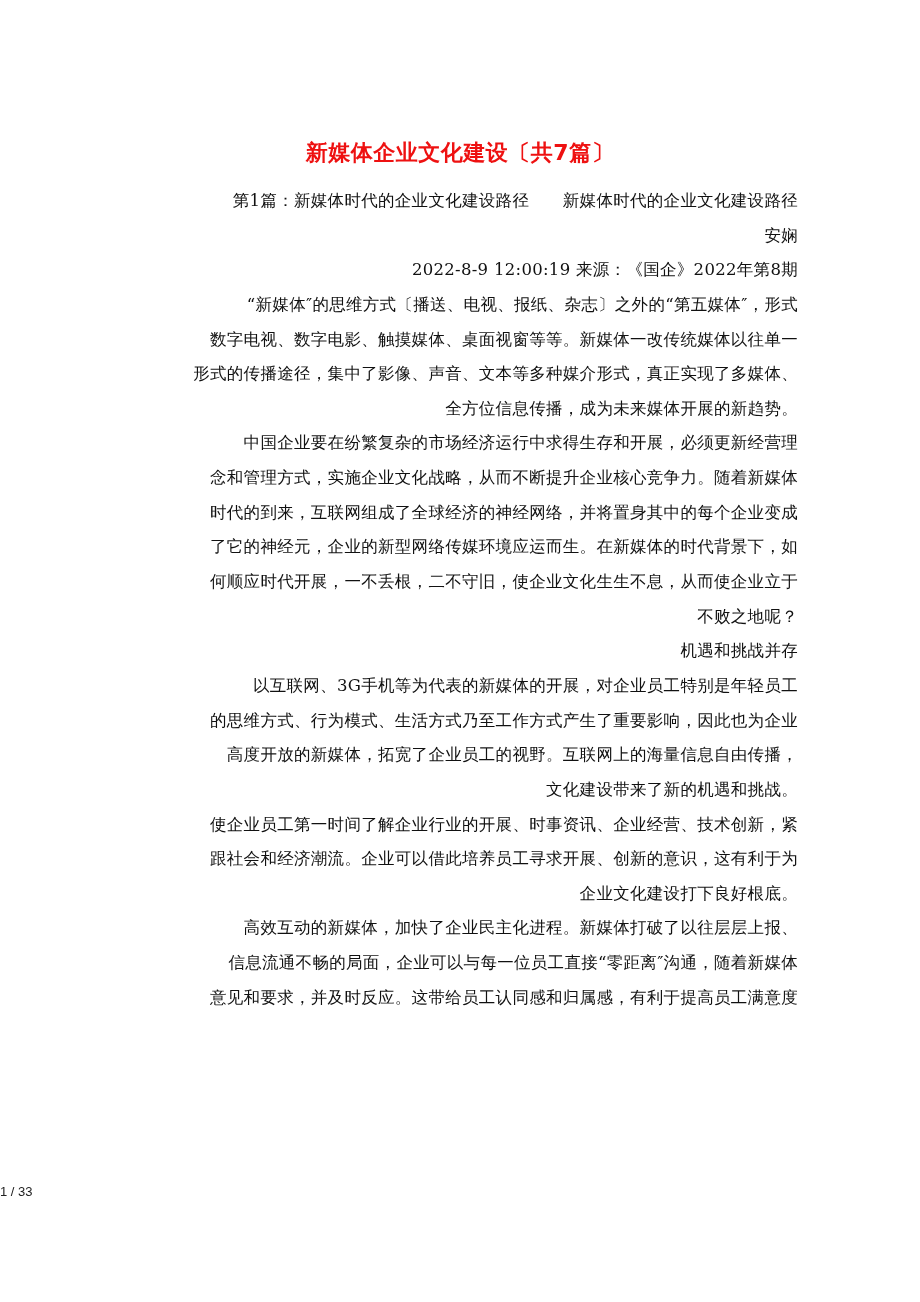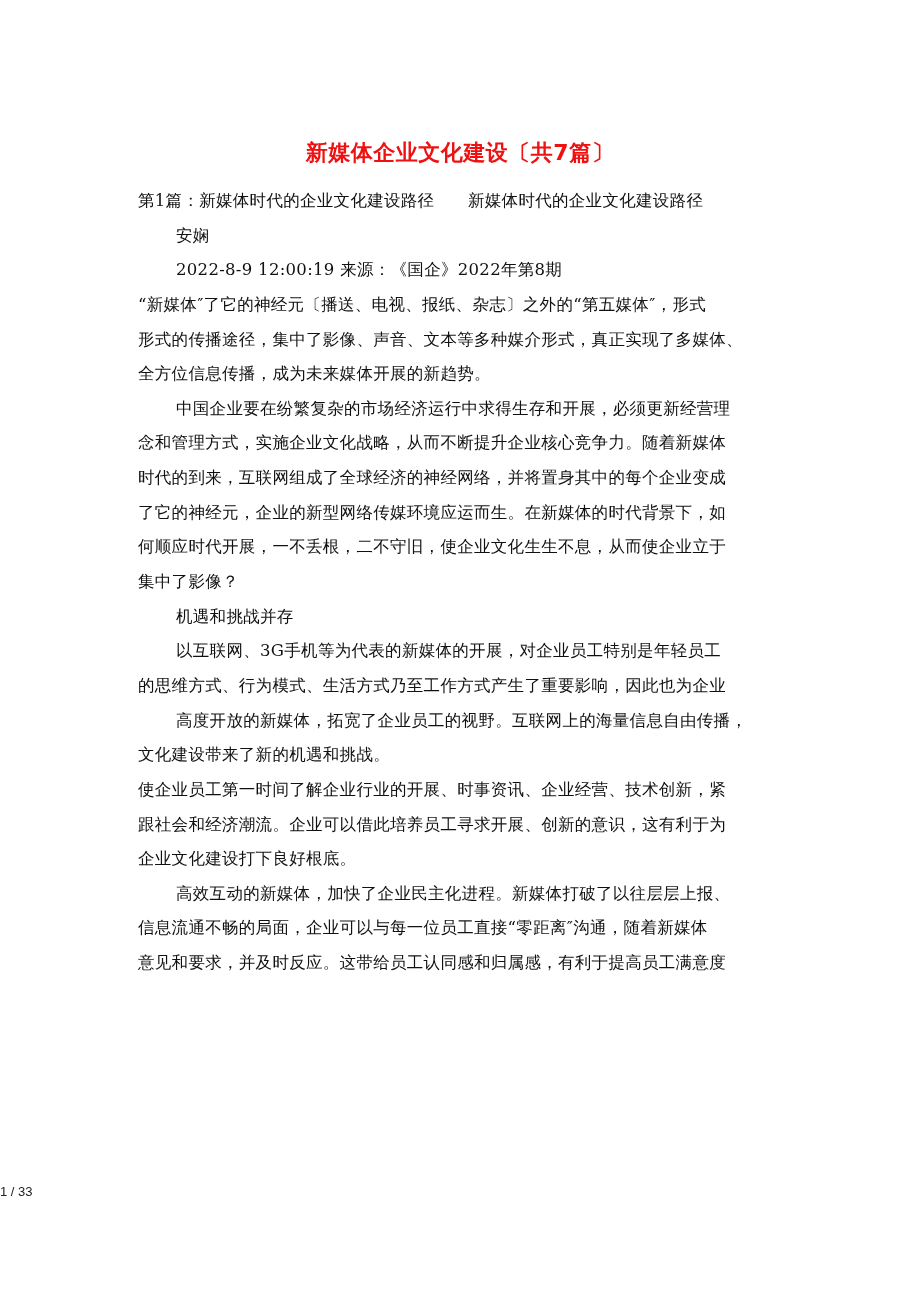--- a/index.html
+++ b/index.html
@@ -34,20 +34,21 @@
       font-size: 22px;
       line-height: 30px;
       color: #ee1111;
       letter-spacing: 0.5px;
     }
     .body-text {
       position: absolute;
       left: 138px;
       top: 186px;
       width: 660px;
+      text-align: right;
     }
     .line {
       display: block;
       white-space: nowrap;
       font-size: 16.5px;
       height: 34.65px;
       line-height: 30px;
       letter-spacing: 0.3px;
     }
     .indent {
@@ -66,29 +67,30 @@
 </head>
 <body>
 
 <div class="page">
   <div class="title">新媒体企业文化建设〔共7篇〕</div>
 
   <div class="body-text">
     <span class="line">第1篇：新媒体时代的企业文化建设路径　　新媒体时代的企业文化建设路径</span>
     <span class="line indent">安娴</span>
     <span class="line indent">2022-8-9 12:00:19 来源：《国企》2022年第8期</span>
-    <span class="line">“新媒体″了它的神经元〔播送、电视、报纸、杂志〕之外的“第五媒体″，形式</span>
+    <span class="line">“新媒体″的思维方式〔播送、电视、报纸、杂志〕之外的“第五媒体″，形式</span>
+    <span class="line">数字电视、数字电影、触摸媒体、桌面视窗等等。新媒体一改传统媒体以往单一</span>
     <span class="line">形式的传播途径，集中了影像、声音、文本等多种媒介形式，真正实现了多媒体、</span>
     <span class="line">全方位信息传播，成为未来媒体开展的新趋势。</span>
     <span class="line indent">中国企业要在纷繁复杂的市场经济运行中求得生存和开展，必须更新经营理</span>
     <span class="line">念和管理方式，实施企业文化战略，从而不断提升企业核心竞争力。随着新媒体</span>
     <span class="line">时代的到来，互联网组成了全球经济的神经网络，并将置身其中的每个企业变成</span>
     <span class="line">了它的神经元，企业的新型网络传媒环境应运而生。在新媒体的时代背景下，如</span>
     <span class="line">何顺应时代开展，一不丢根，二不守旧，使企业文化生生不息，从而使企业立于</span>
-    <span class="line">集中了影像？</span>
+    <span class="line">不败之地呢？</span>
     <span class="line indent">机遇和挑战并存</span>
     <span class="line indent">以互联网、3G手机等为代表的新媒体的开展，对企业员工特别是年轻员工</span>
     <span class="line">的思维方式、行为模式、生活方式乃至工作方式产生了重要影响，因此也为企业</span>
     <span class="line indent">高度开放的新媒体，拓宽了企业员工的视野。互联网上的海量信息自由传播，</span>
     <span class="line">文化建设带来了新的机遇和挑战。</span>
     <span class="line">使企业员工第一时间了解企业行业的开展、时事资讯、企业经营、技术创新，紧</span>
     <span class="line">跟社会和经济潮流。企业可以借此培养员工寻求开展、创新的意识，这有利于为</span>
     <span class="line">企业文化建设打下良好根底。</span>
     <span class="line indent">高效互动的新媒体，加快了企业民主化进程。新媒体打破了以往层层上报、</span>
     <span class="line">信息流通不畅的局面，企业可以与每一位员工直接“零距离″沟通，随着新媒体</span>

